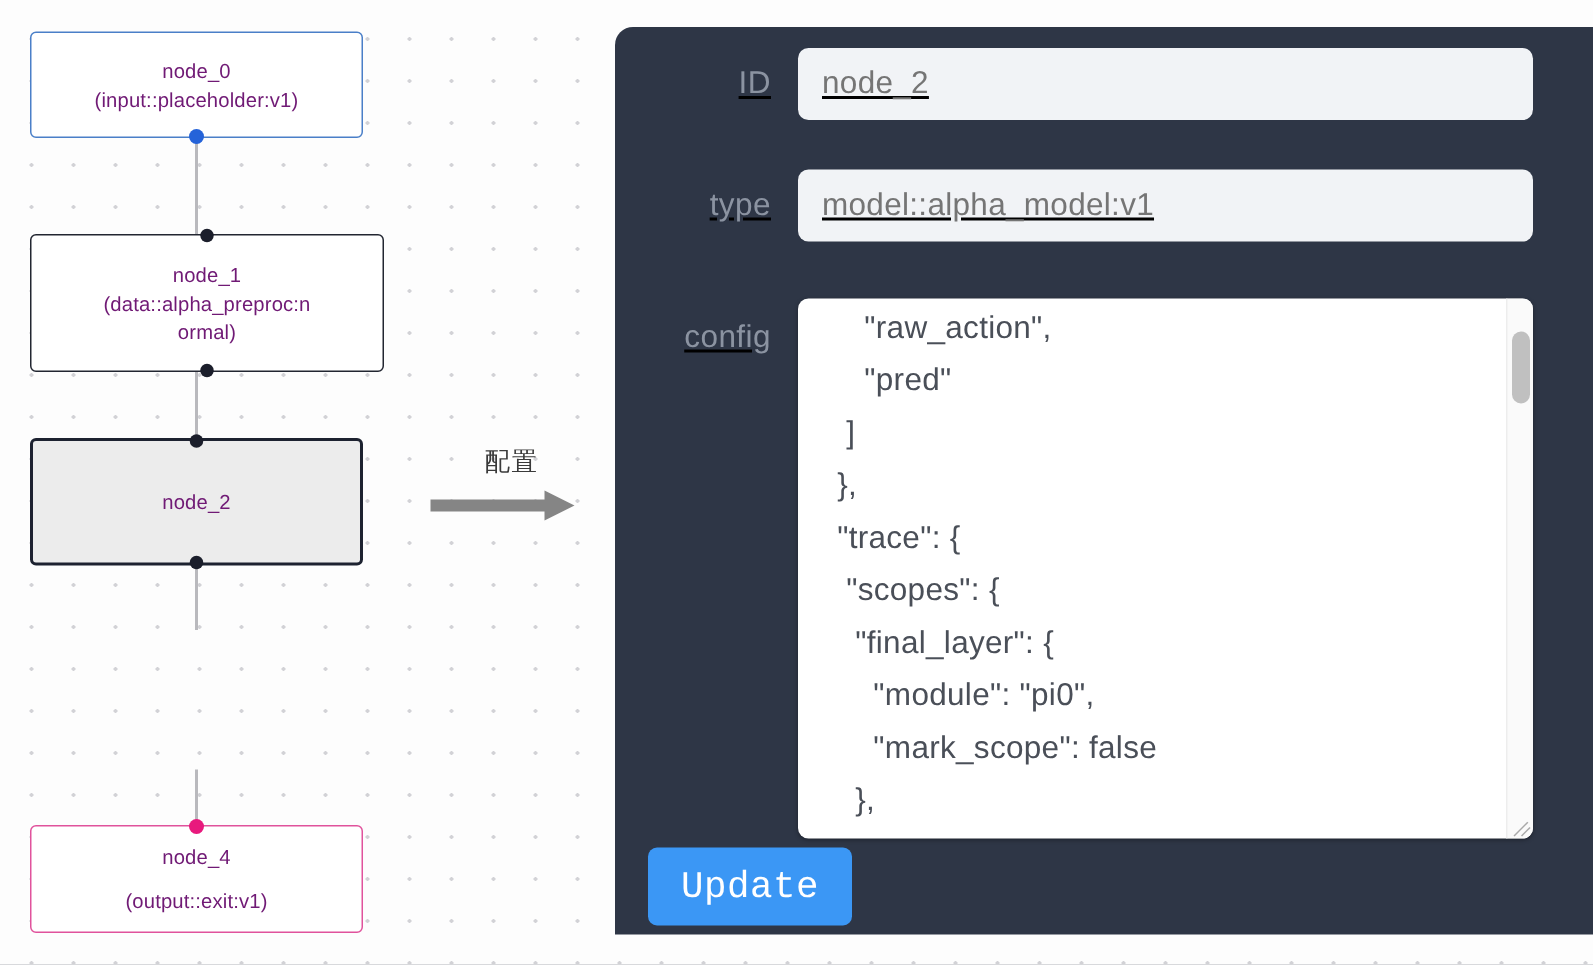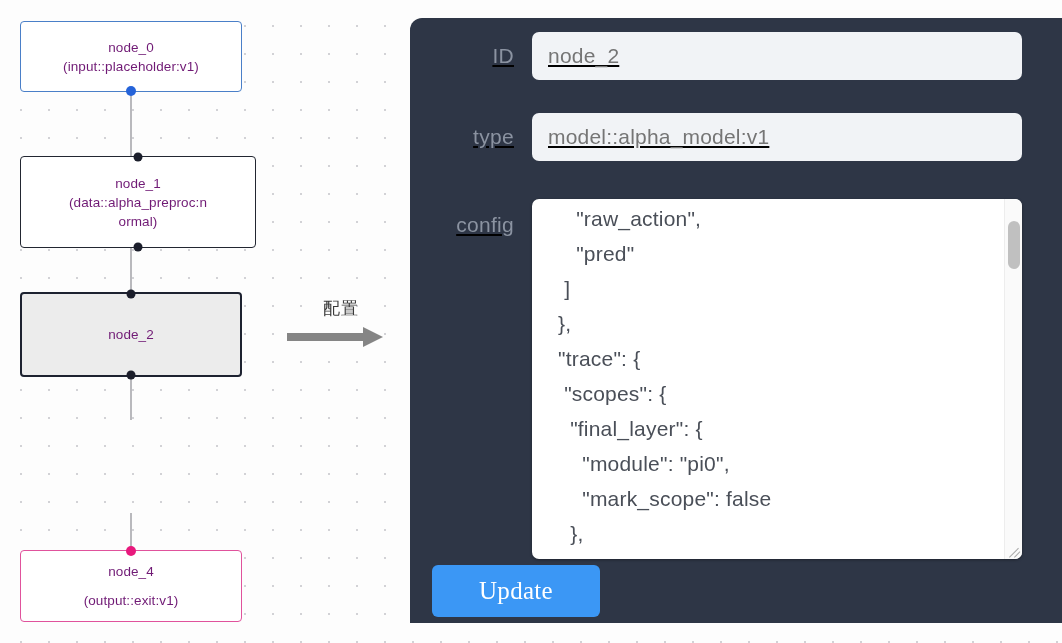--- a/index.html
+++ b/index.html
@@ -202,27 +202,27 @@
     height: 1px;
     transform-origin: 0 0;
     transform: rotate(-45deg);
   }
   .ta-resize span:nth-child(1){ left:2px;  top:13px; width: 13px; }
   .ta-resize span:nth-child(2){ left:7px;  top:13px; width: 8px;  }
 
   #update-btn {
     position: absolute;
     left: 22px; top: 547px;
-    width: 168px; height: 52px;
+    width: 136px; height: 52px;
     background: #3b97f5;
     border: none;
     border-radius: 6px;
     color: #ffffff;
     font-size: 25px;
-    font-family: Liberation Serif, serif;
+    font-family: Liberation Mono, monospace;
     letter-spacing: 0.3px;
     cursor: pointer;
   }
 </style>
 </head>
 <body>
 
 <div id="canvas">
 
   <div class="edge" style="top:92px; height:64px;"></div>

